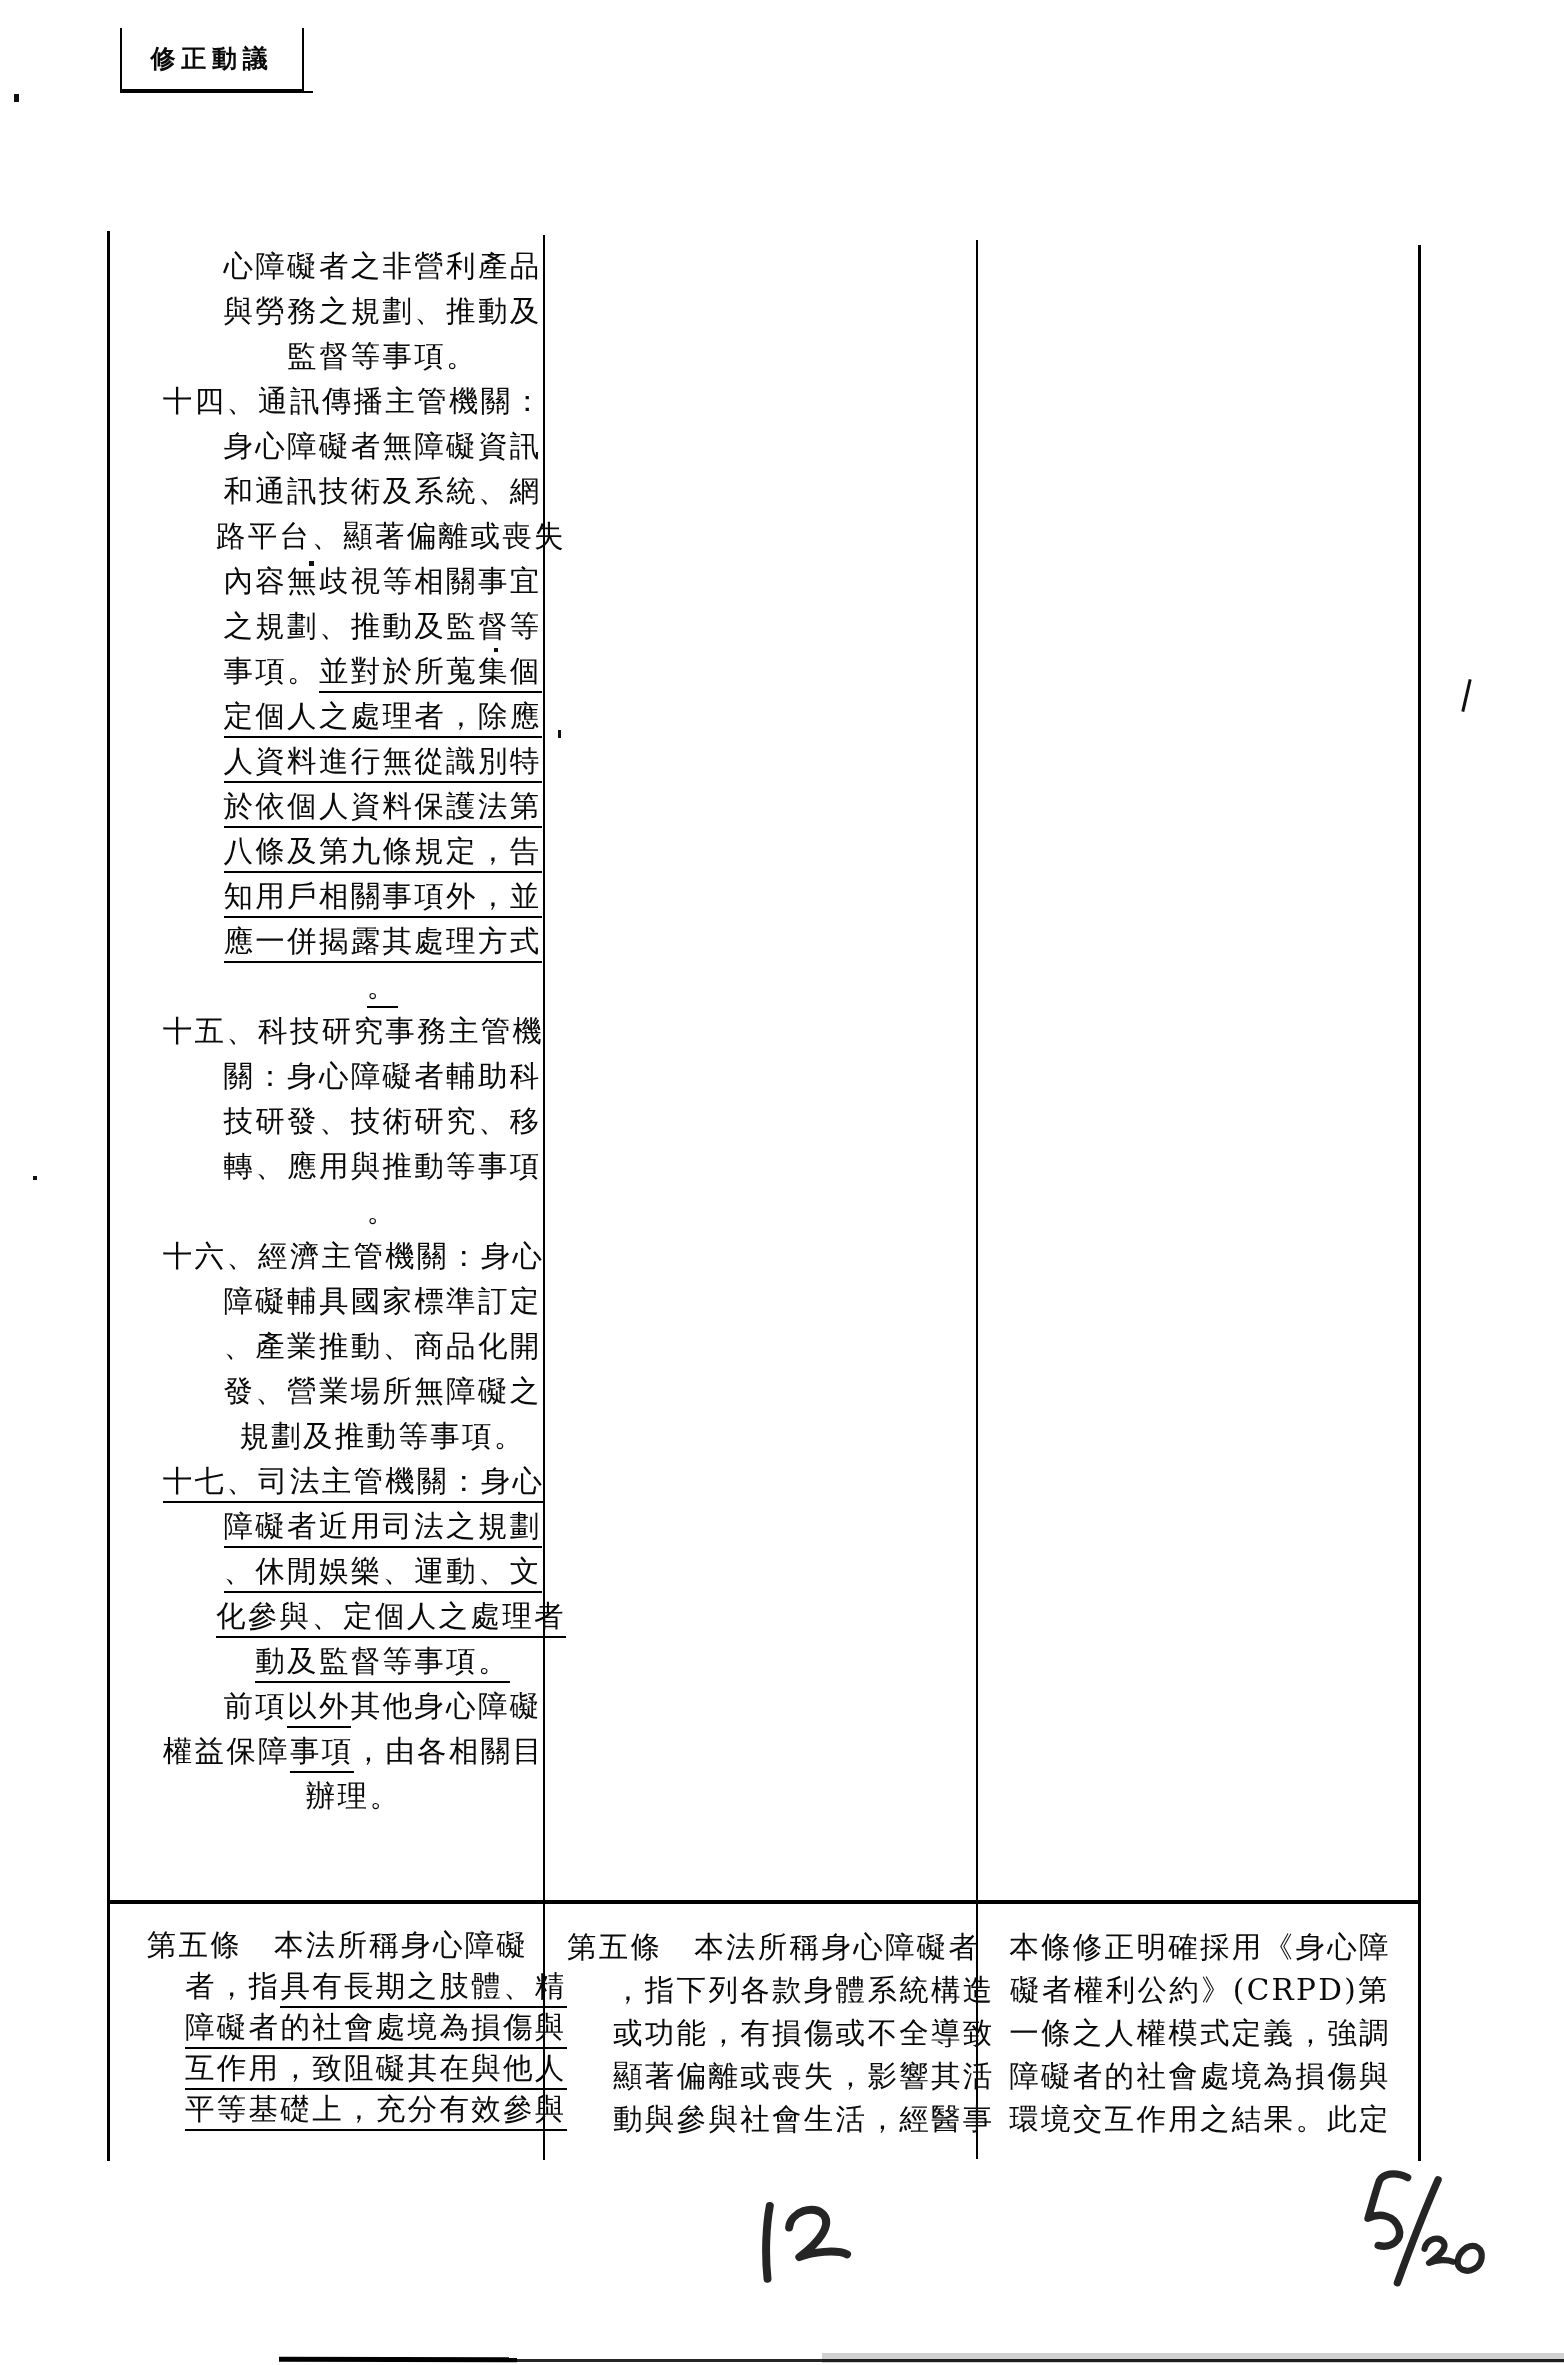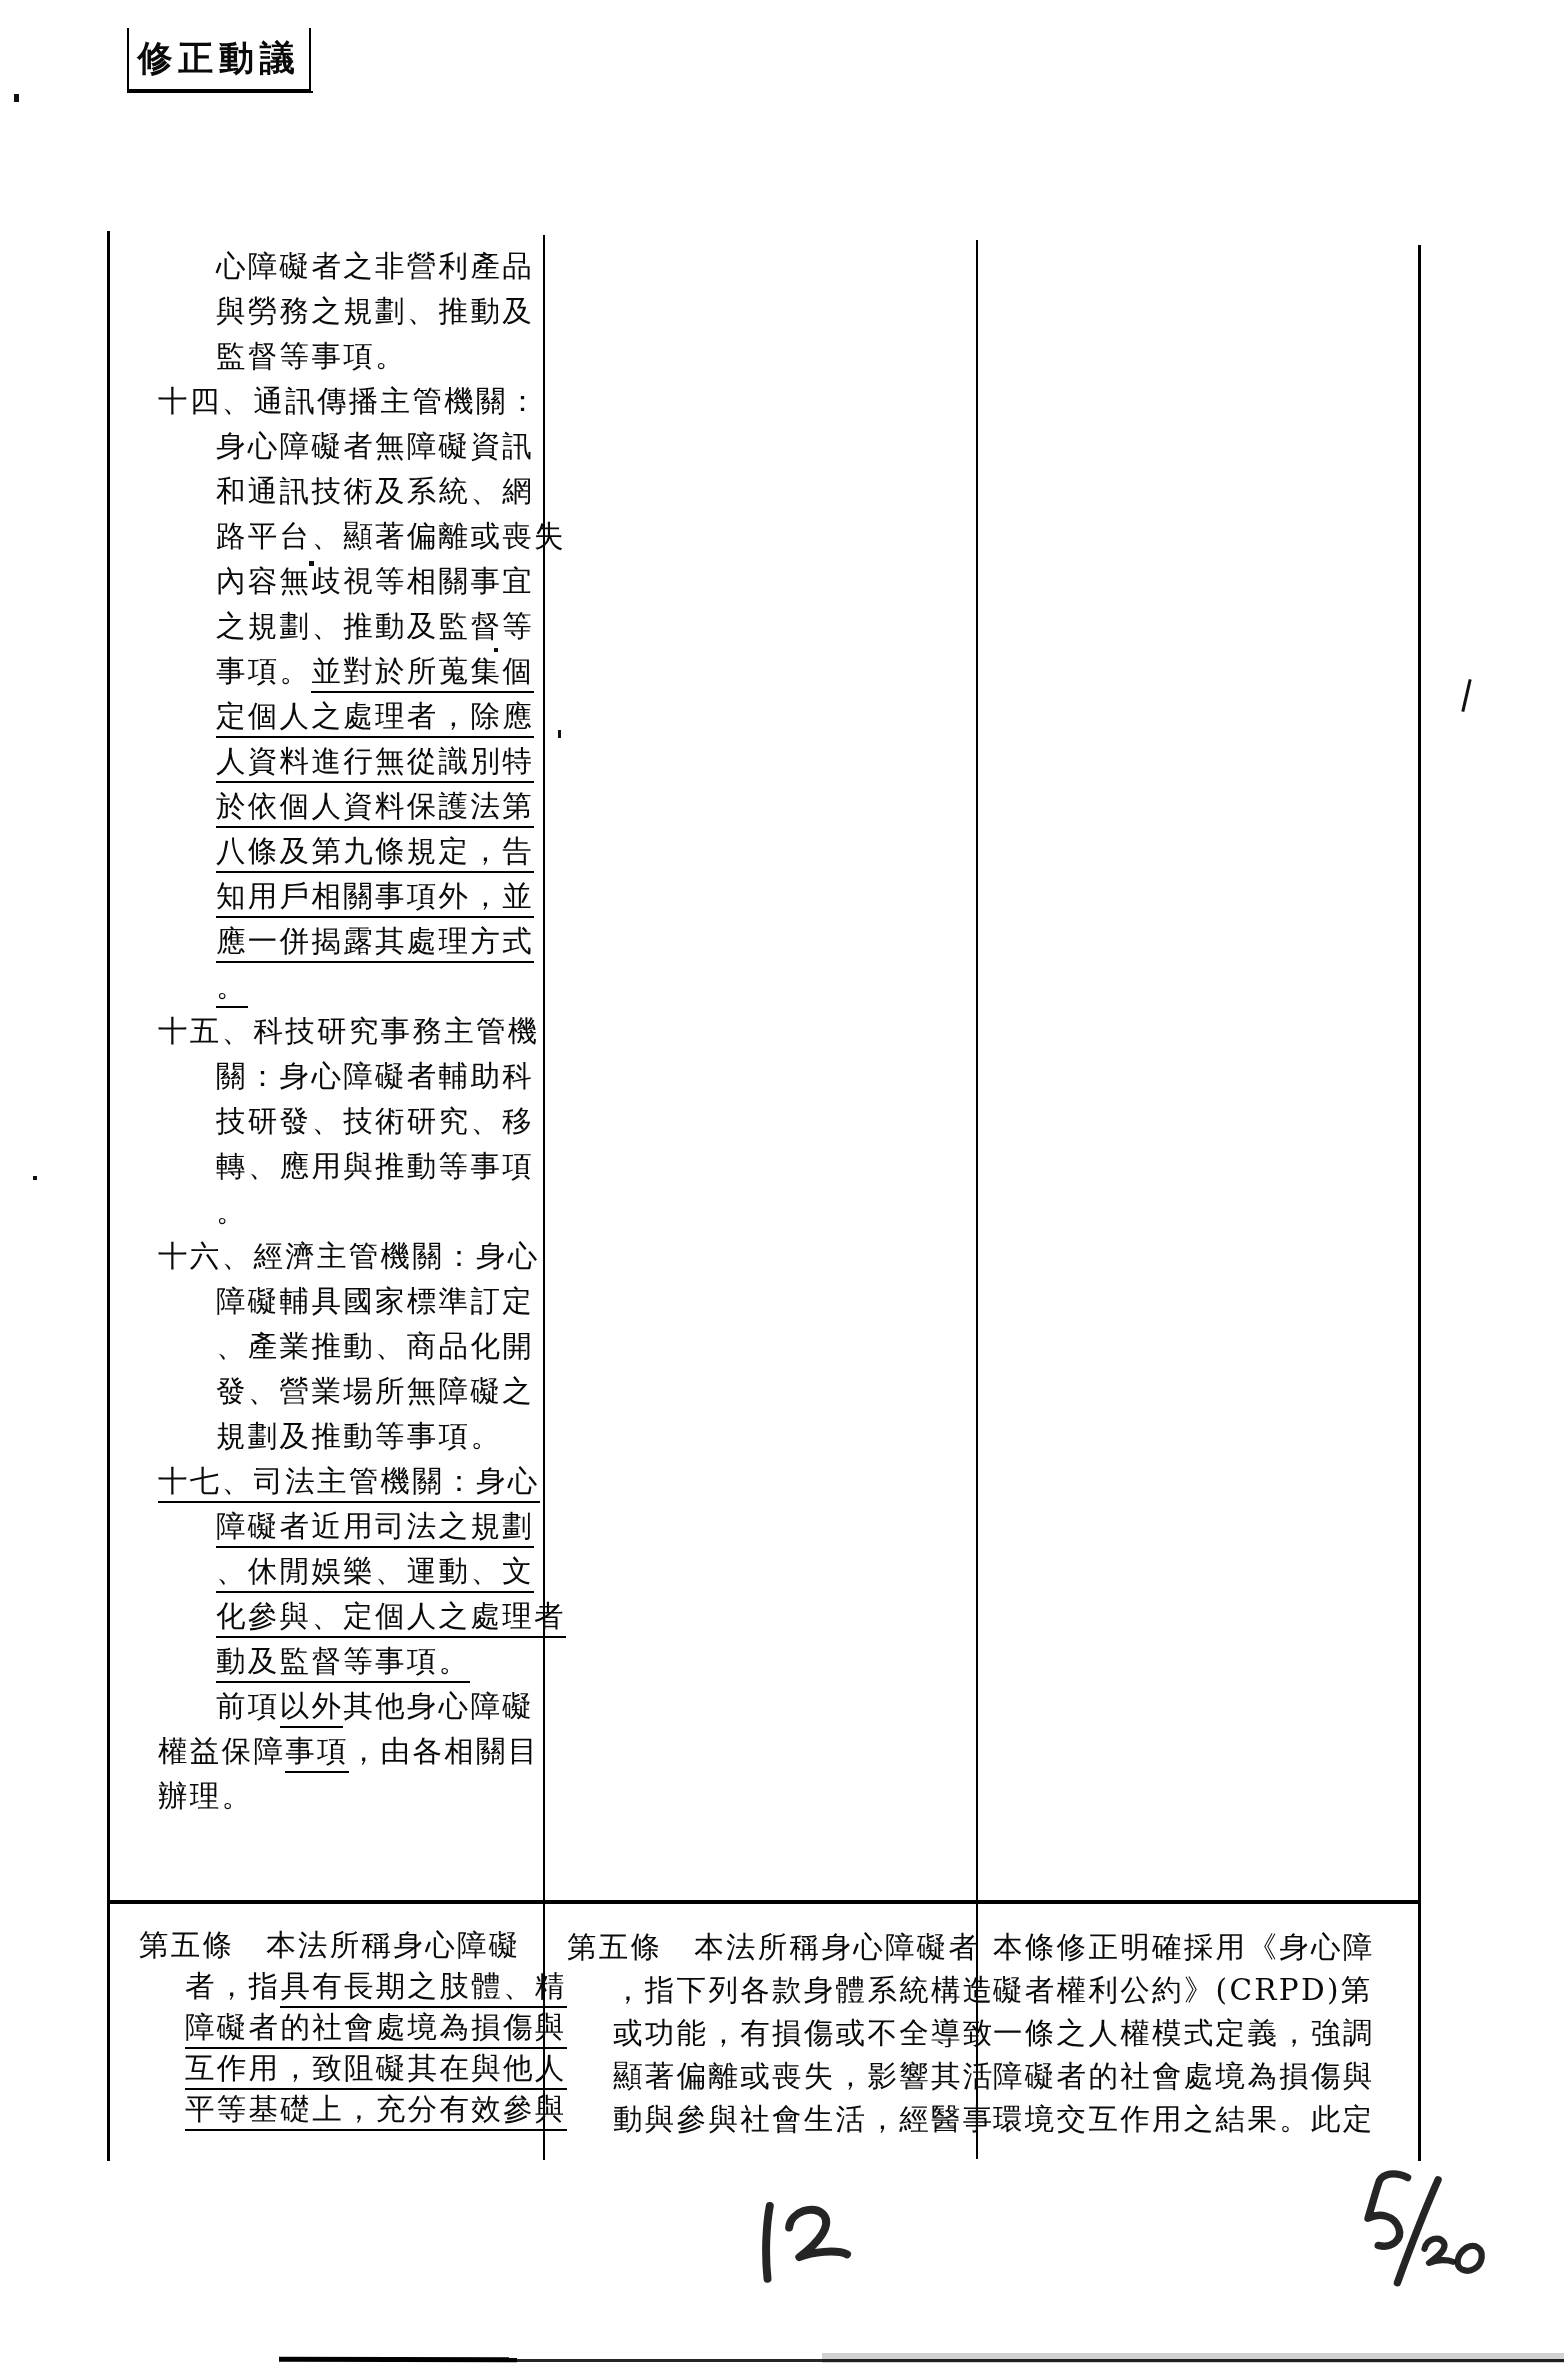--- a/index.html
+++ b/index.html
@@ -6,32 +6,32 @@
   .page{
     position:relative;
     width:1565px;height:2366px;
     background:#ffffff;
     font-family:"DejaVu Serif","Liberation Serif",serif;
     color:#0a0a0a;
     overflow:hidden;
   }
   
   .stamp{
-    position:absolute;left:127px;top:28px;width:180px;height:61px;
+    position:absolute;left:120px;top:28px;width:180px;height:61px;
     border-left:2.8px solid #000;border-right:2.8px solid #000;border-bottom:4px solid #000;
     display:flex;align-items:center;justify-content:center;
-    font-size:35px;font-weight:bold;letter-spacing:5.7px;
+    font-size:25px;font-weight:bold;letter-spacing:5.7px;
   }
   .stamp-extra{position:absolute;left:197px;top:91px;width:116px;height:2.3px;background:#000;}
   
   .vline{position:absolute;background:#000;}
   .hline{position:absolute;background:#000;}
   
   .cell{position:absolute;white-space:nowrap;font-size:29.5px;letter-spacing:2.3px;}
-  .cell .line{display:block;}
+  .cell .line{display:block;text-align:center;}
   .r1 .line{height:45px;line-height:45px;}
   .c10 .line{height:41px;line-height:41px;}
   .c11 .line,.c12 .line{height:43px;line-height:43px;}
   .ind0{margin-left:0;}
   .ind1{margin-left:46px;}
   .ind2{margin-left:58px;}
   .u{border-bottom:2.3px solid #000;padding-bottom:3.4px;}
   
   .hw{position:absolute;}
   .hw path{fill:none;stroke:#0d0d0d;stroke-linecap:round;stroke-linejoin:round;opacity:.9;}

